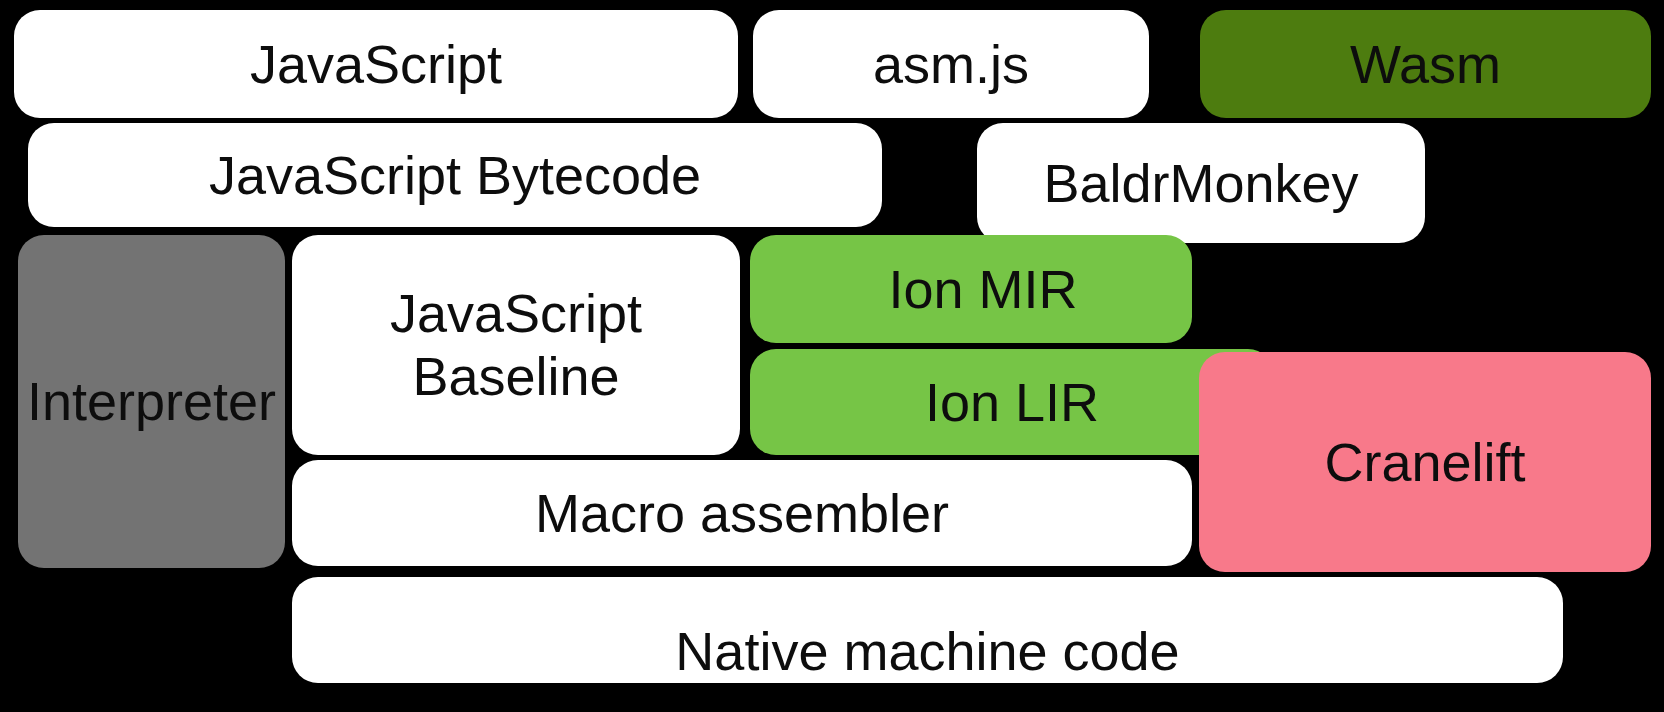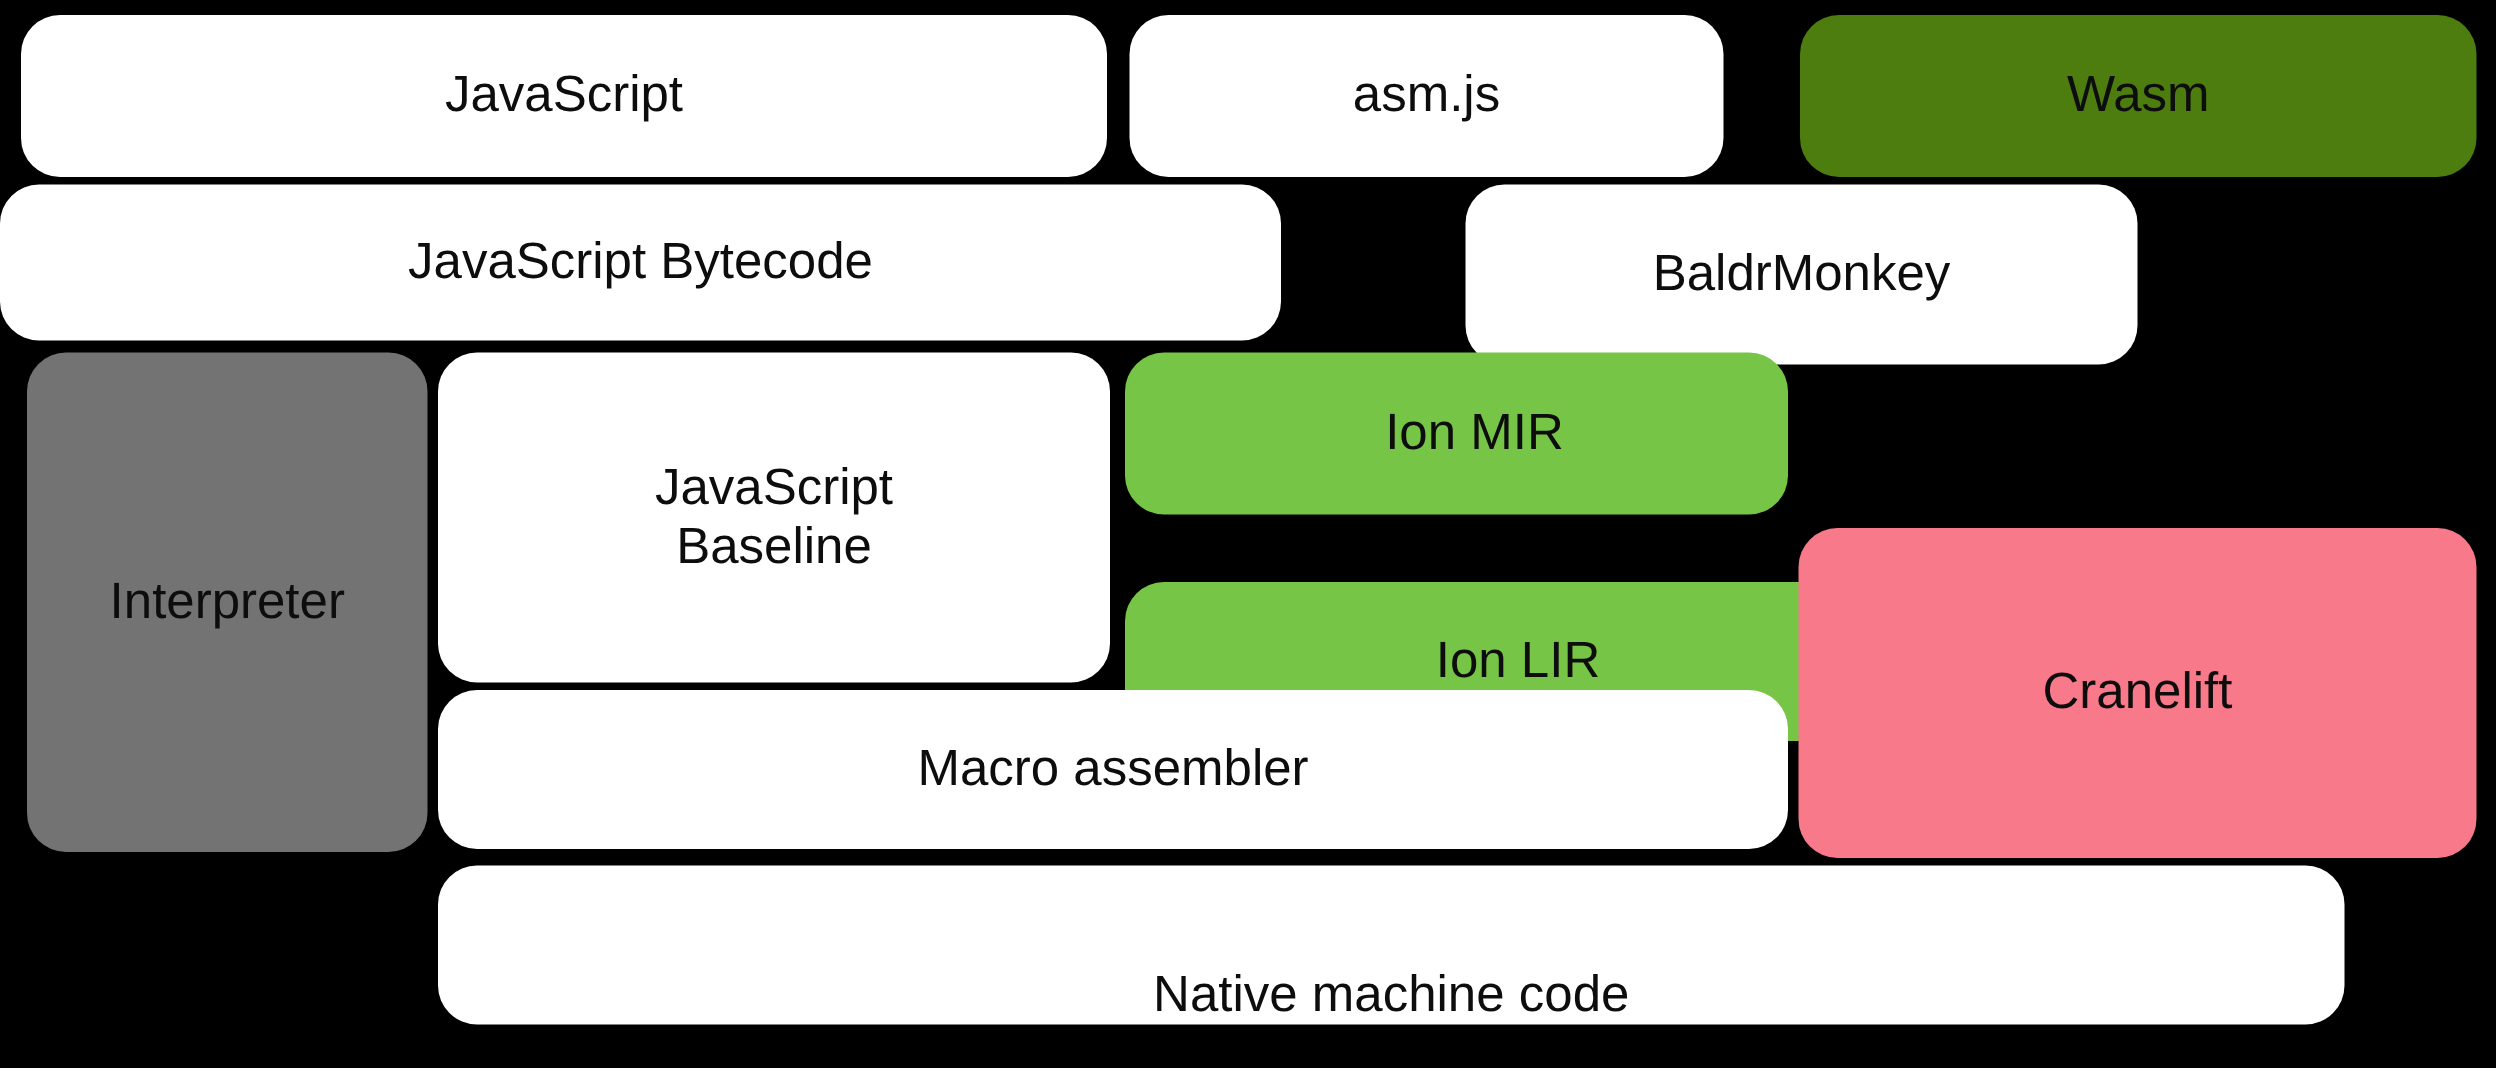--- a/index.html
+++ b/index.html
@@ -17,58 +17,58 @@
   }
   .box {
     position: absolute;
     border-radius: 26px;
     display: flex;
     align-items: center;
     justify-content: center;
     box-sizing: border-box;
   }
   .box-label {
-    font-size: 34px;
+    font-size: 54px;
     line-height: 1.16;
     color: #0d0d0d;
     text-align: center;
     white-space: pre-line;
     letter-spacing: 0px;
   }
 </style>
 </head>
 <body>
 
 <div id="stage" style="width: 1664px; height: 712px; background: rgb(0, 0, 0);">
     <div class="box" style="left: 14px; top: 10px; width: 724px; height: 108px; background: rgb(255, 255, 255);">
       <span class="box-label" style="color: rgb(13, 13, 13);">JavaScript</span>
     </div>
     <div class="box" style="left: 753px; top: 10px; width: 396px; height: 108px; background: rgb(255, 255, 255);">
       <span class="box-label" style="color: rgb(13, 13, 13);">asm.js</span>
     </div>
     <div class="box" style="left: 1200px; top: 10px; width: 451px; height: 108px; background: #4d7c0f; align-items: center;">
       <span class="box-label" style="color: rgb(13, 13, 13);">Wasm</span>
     </div>
-    <div class="box" style="left: 0; top: 123px; width: 854px; height: 104px; background: rgb(255, 255, 255);">
+    <div class="box" style="left: 28px; top: 123px; width: 854px; height: 104px; background: rgb(255, 255, 255);">
       <span class="box-label" style="color: rgb(13, 13, 13);">JavaScript Bytecode</span>
     </div>
     <div class="box" style="left: 977px; top: 123px; width: 448px; height: 120px; background: rgb(255, 255, 255);">
       <span class="box-label" style="color: rgb(13, 13, 13);">BaldrMonkey</span>
     </div>
     <div class="box" style="left: 18px; top: 235px; width: 267px; height: 333px; background: #737373;">
       <span class="box-label" style="color: rgb(13, 13, 13);">Interpreter</span>
     </div>
     <div class="box" style="left: 292px; top: 235px; width: 448px; height: 220px; background: rgb(255, 255, 255);">
       <span class="box-label" style="color: rgb(13, 13, 13);">JavaScript
 Baseline</span>
     </div>
     <div class="box" style="left: 750px; top: 235px; width: 442px; height: 108px; background: rgb(118, 197, 70); padding-left: 24px;">
       <span class="box-label" style="color: rgb(13, 13, 13);">Ion MIR</span>
     </div>
-    <div class="box" style="left: 750px; top: 349px; width: 524px; height: 106px; background: rgb(118, 197, 70); margin-top: 39px;">
+    <div class="box" style="left: 750px; top: 349px; width: 524px; height: 106px; background: rgb(118, 197, 70);">
       <span class="box-label" style="color: rgb(13, 13, 13);">Ion LIR</span>
     </div>
     <div class="box" style="left: 1199px; top: 352px; width: 452px; height: 220px; background: rgb(248, 121, 138);">
       <span class="box-label" style="color: rgb(13, 13, 13);">Cranelift</span>
     </div>
     <div class="box" style="left: 292px; top: 460px; width: 900px; height: 106px; background: rgb(255, 255, 255);">
       <span class="box-label" style="color: rgb(13, 13, 13);">Macro assembler</span>
     </div>
     <div class="box" style="left: 292px; top: 577px; width: 1271px; height: 106px; background: rgb(255, 255, 255); align-items: flex-end;">
       <span class="box-label" style="color: rgb(13, 13, 13);">Native machine code</span>

